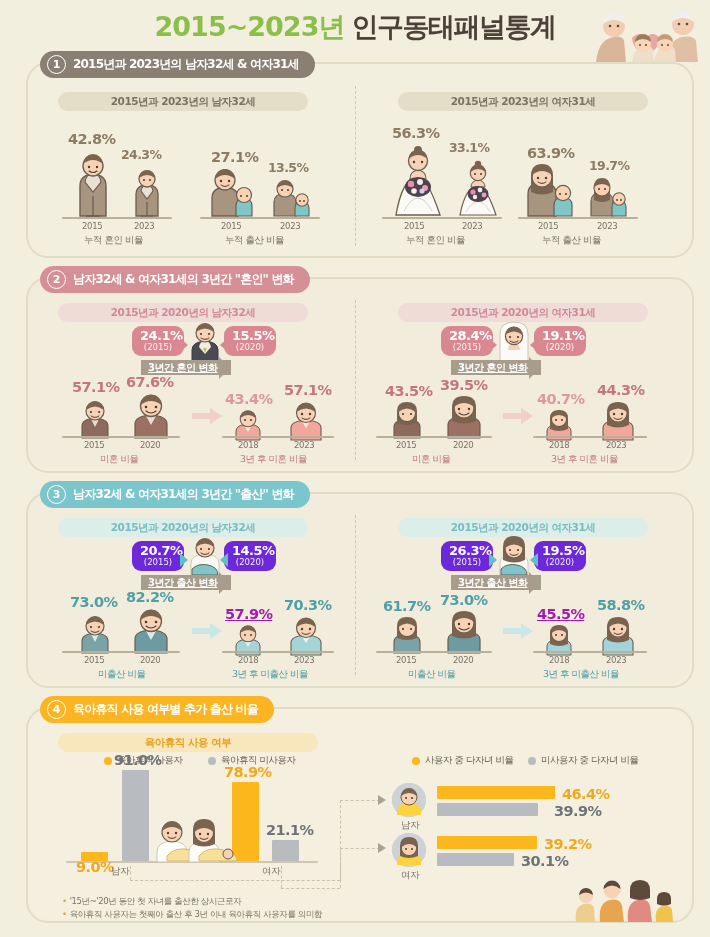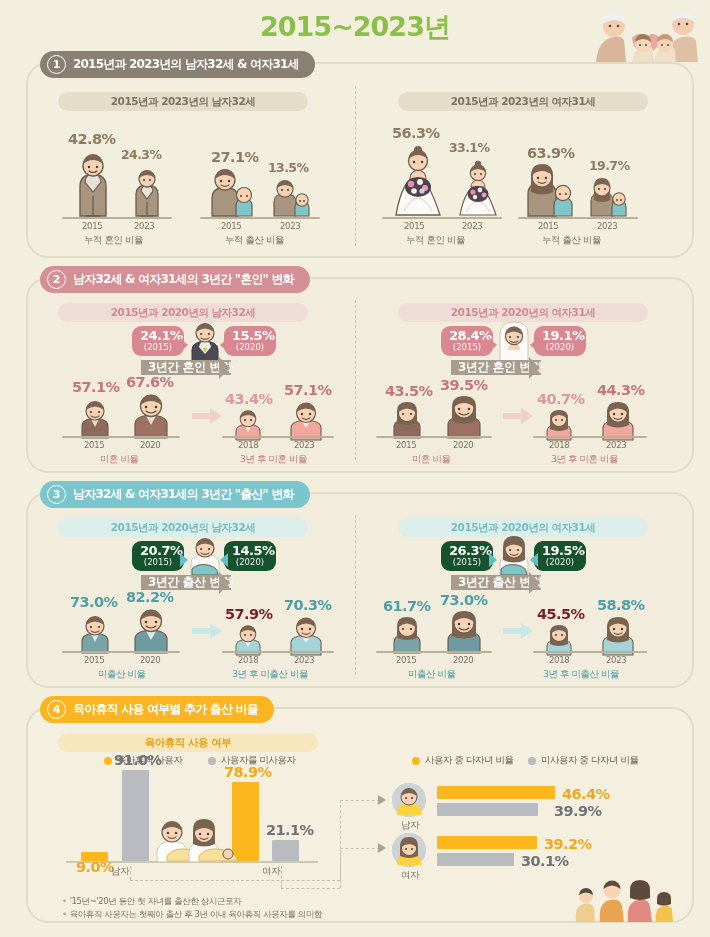--- a/index.html
+++ b/index.html
@@ -50,49 +50,49 @@
   
   .vdiv{position:absolute;width:0;border-left:1.4px dashed #cfc7ae;}
 
   
   .stat{position:absolute;font-size:14.5px;font-weight:bold;letter-spacing:-0.6px;white-space:nowrap;}
   .stat.sm{font-size:12.5px;}
   .brown{color:#8d7b63;}
   .rose{color:#c4757f;}
   .rose-l{color:#dc98a0;}
   .teal{color:#4f9fa8;}
-  .teal-l{color:#7f1d1d;}
+  .teal-l{color:#a21caf;text-decoration:underline;}
   .grey{color:#6f7377;}
   .amber{color:#f0a91d;}
 
   .yearlbl{position:absolute;font-size:8.5px;color:#7b7267;letter-spacing:-0.3px;white-space:nowrap;}
   .caplbl{position:absolute;font-size:9.5px;letter-spacing:-0.5px;white-space:nowrap;}
   .cap-brown{color:#7c7263;}
   .cap-rose{color:#c07b85;}
   .cap-teal{color:#539ea6;}
 
   .baseline{position:absolute;height:1.6px;background:#b9b09a;border-radius:1px;}
 
   
   .bub{position:absolute;border-radius:9px;padding:3px 8px;box-sizing:border-box;text-align:center;color:#fff;}
   .bub .v{font-size:13px;font-weight:bold;letter-spacing:-0.5px;line-height:13px;}
   .bub .y{font-size:8.5px;line-height:11px;opacity:.92;}
   .bub.pinkb{background:#d98891;}
-  .bub.tealb{background:#14532d;}
+  .bub.tealb{background:#6d28d9;}
   .bub:after{content:"";position:absolute;top:12px;border:7px solid transparent;}
   .bub.left:after{right:-11px;border-left-color:inherit;border-left-width:8px;}
   .bub.right:after{left:-11px;border-right-color:inherit;border-right-width:8px;}
   .bub.pinkb.left:after{border-left-color:#d98891;}
   .bub.pinkb.right:after{border-right-color:#d98891;}
   .bub.tealb.left:after{border-left-color:#62bfc6;}
   .bub.tealb.right:after{border-right-color:#62bfc6;}
 
   
   .chg{position:absolute;height:15px;background:#a89c8c;display:flex;align-items:center;padding-left:7px;box-sizing:border-box;}
-  .chg span{color:#fff;font-size:12px;font-weight:bold;letter-spacing:-0.5px;white-space:nowrap;}
+  .chg span{color:#fff;font-size:10px;font-weight:bold;letter-spacing:-0.5px;white-space:nowrap;text-decoration:underline;}
   .chg:after{content:"";position:absolute;right:-10px;top:-3.5px;border:11px solid transparent;border-left:11px solid #a89c8c;}
 
   
   .softarrow{position:absolute;width:30px;height:14px;}
 
   
   .vbar{position:absolute;border-radius:1px;}
   .vbar.gold{background:#fbb71b;}
   .vbar.grey{background:#b8bcc0;}
 
@@ -114,20 +114,21 @@
   .dashline.h{border-left:none;border-top:1px dashed #c9c1ab;}
   svg{display:block;overflow:visible;}
 </style>
 </head>
 <body>
 
 <div class="page">
 
   <div class="title-bar">
     <span class="title-years">2015~2023년</span>
+    <span class="title-main">인구동태패널통계</span>
   </div>
 
   <div class="family-art">
     <svg width="118" height="62" viewBox="0 0 118 62">
       <path d="M8 58 q2-20 14-24 q10-4 14 2 l2 22z" fill="#d9b69a"></path>
       <path d="M78 58 q2-22 16-25 q12-2 14 4 l2 21z" fill="#e0c0a5"></path>
       <circle cx="26" cy="22" r="11" fill="#f3cdb0"></circle>
         <path d="M15 20a11 11 0 0122 0 q-11-8-22 0z" fill="#efefef"></path>
       <circle cx="95" cy="20" r="11" fill="#f3cdb0"></circle>
         <path d="M84 18a11 11 0 0122 0 q-11-8-22 0z" fill="#efefef"></path>
@@ -677,21 +678,21 @@
   </div>
 
   <div class="subcap yellow" style="left:58px;top:733px;width:260px;">육아휴직 사용 여부</div>
 
   <div class="legend" style="left:104px;top:754px;">
     <span class="dot gold"></span>
     <span>육아휴직 사용자</span>
   </div>
   <div class="legend" style="left:208px;top:754px;">
     <span class="dot grey"></span>
-    <span>사용자를 미사용자</span>
+    <span>육아휴직 미사용자</span>
   </div>
 
   <div class="legend" style="left:412px;top:754px;">
     <span class="dot gold"></span>
     <span>사용자 중 다자녀 비율</span>
   </div>
   <div class="legend" style="left:528px;top:754px;">
     <span class="dot grey"></span>
     <span>미사용자 중 다자녀 비율</span>
   </div>

